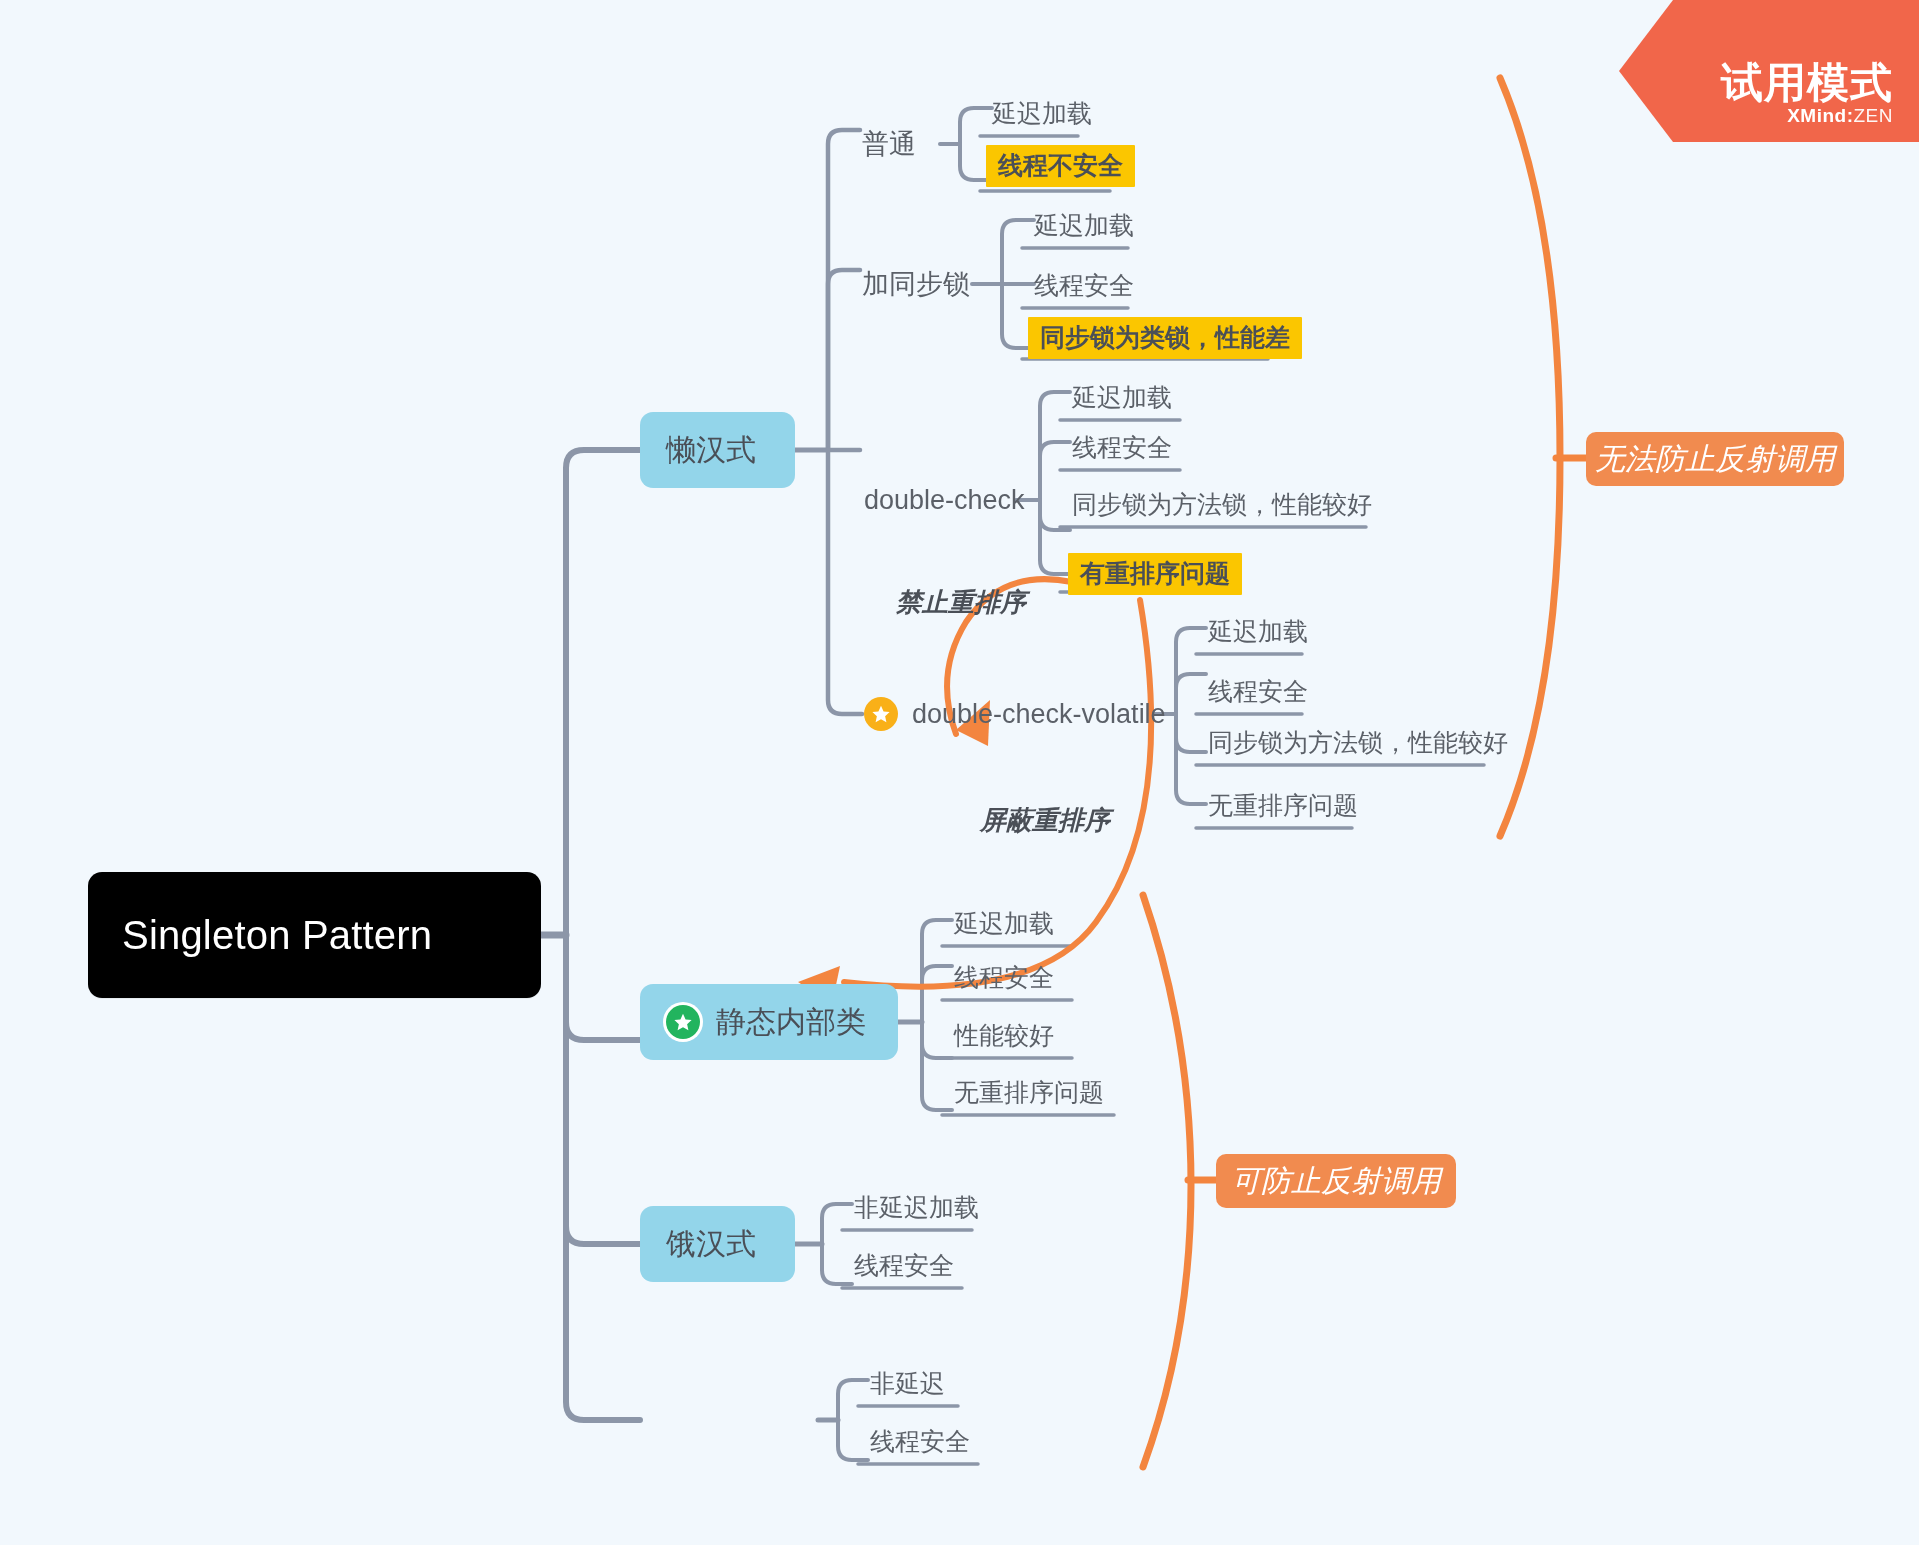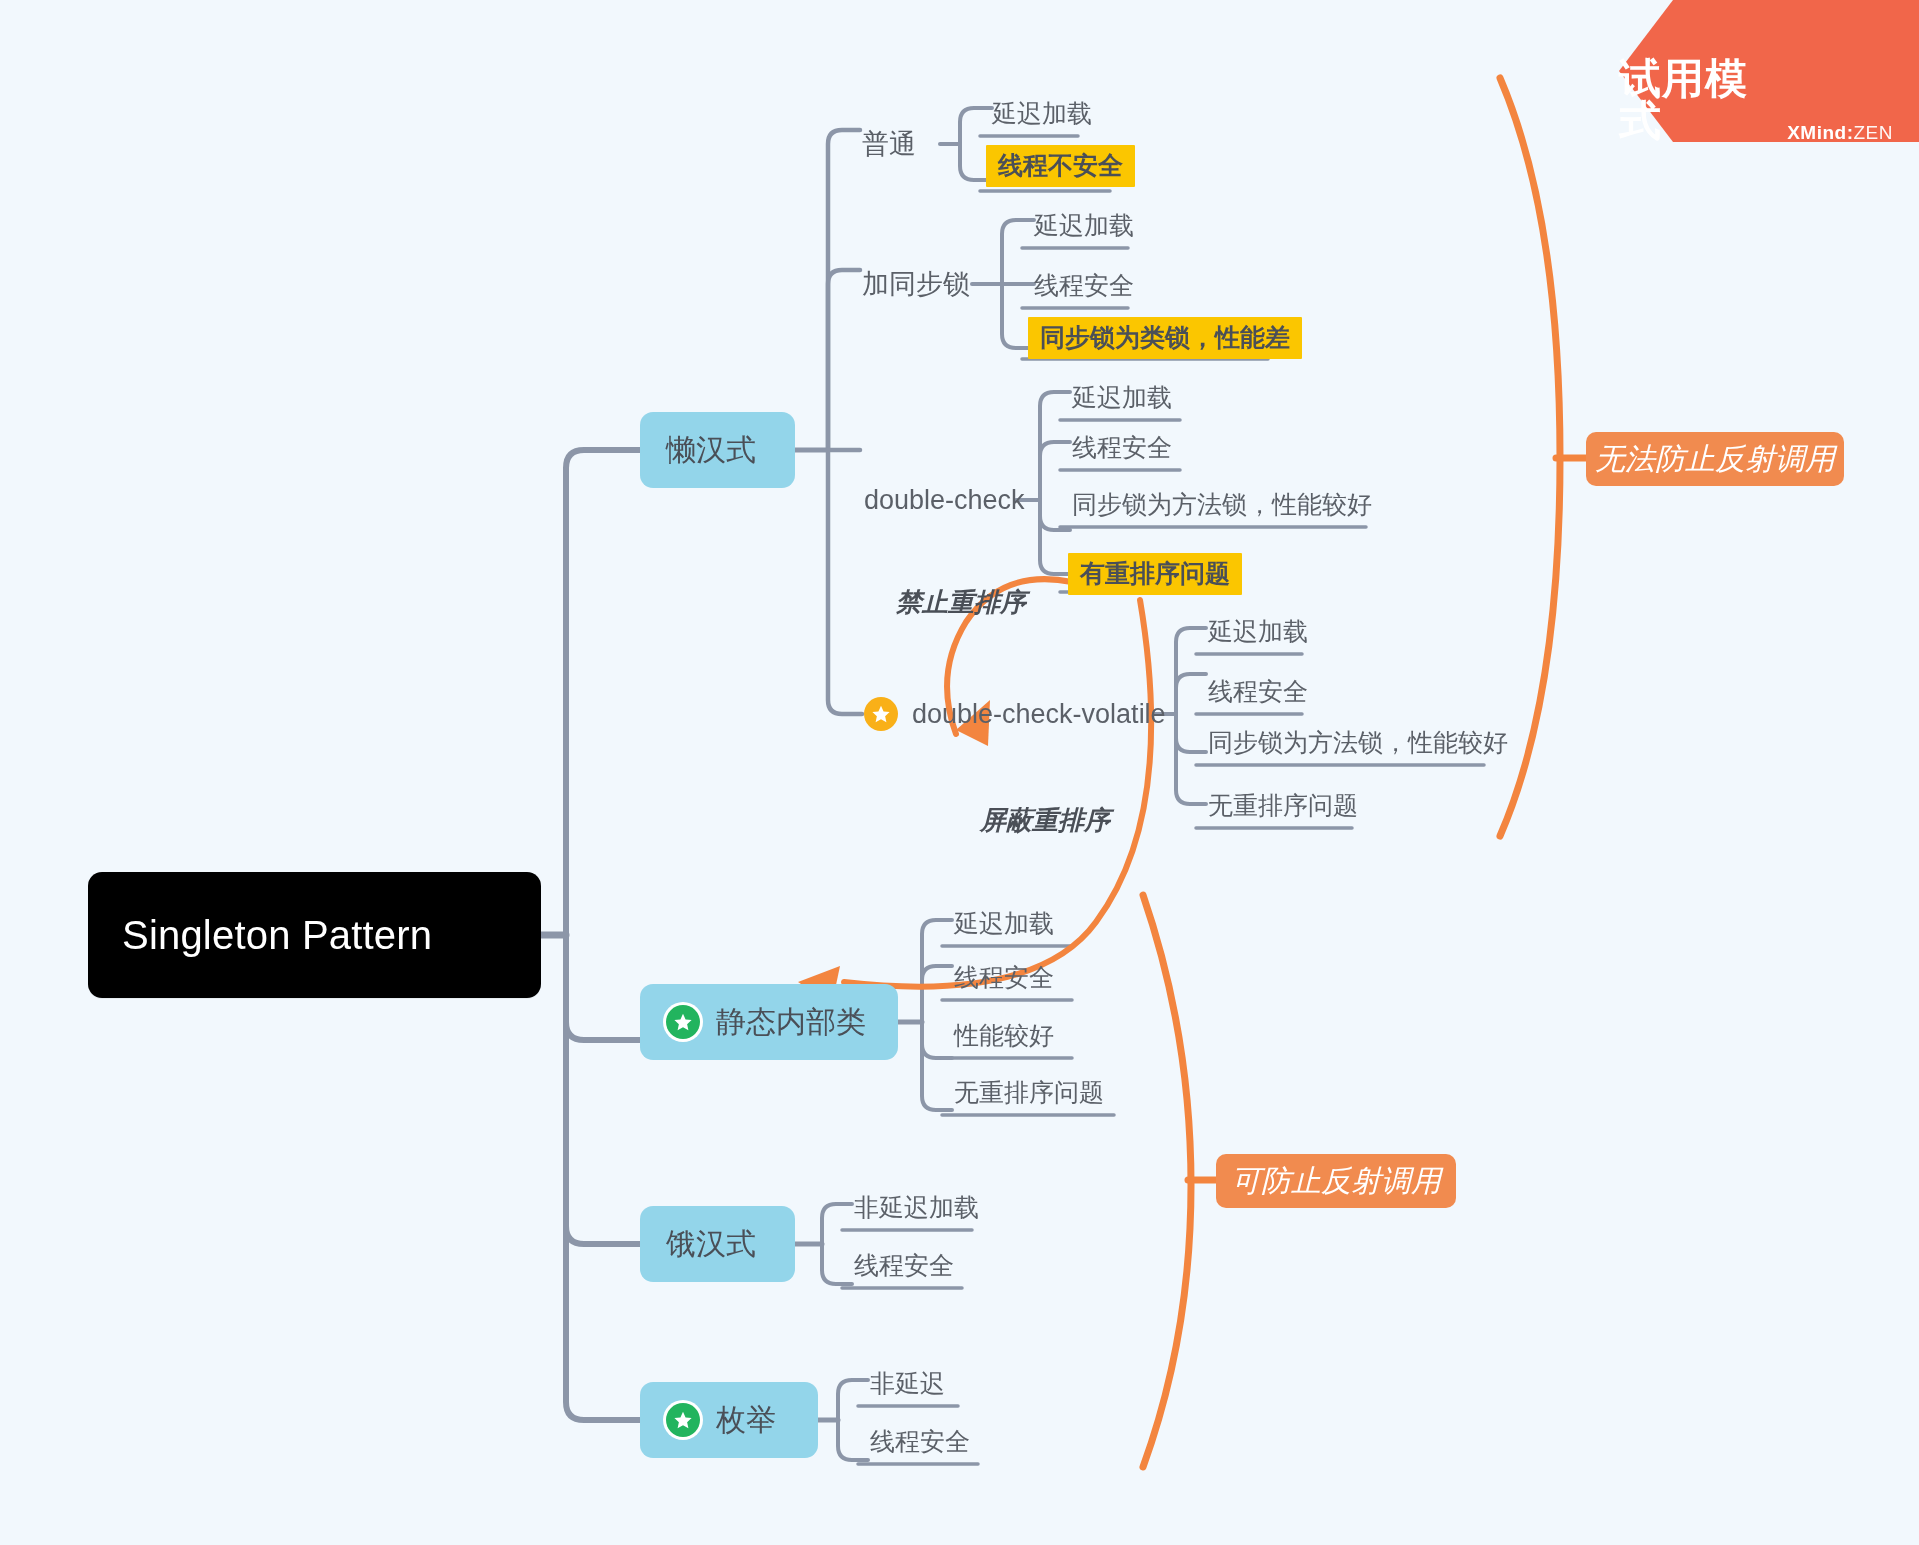--- a/index.html
+++ b/index.html
@@ -139,21 +139,21 @@
   #trial-ribbon .ribbon-shape {
     position: absolute;
     inset: 0;
     background: #f1664a;
     clip-path: polygon(18% 0%, 100% 0%, 100% 100%, 18% 100%, 0% 50%);
   }
   #trial-ribbon .ribbon-inner {
     position: absolute;
     inset: 0;
     display: flex;
-    flex-direction: row;
+    flex-direction: column;
     align-items: flex-end;
     justify-content: center;
     padding-right: 26px;
     gap: 2px;
     margin-top: 44px;
   }
   #trial-ribbon .trial-title {
     color: #ffffff;
     font-size: 42px;
     font-weight: 600;
@@ -360,28 +360,20 @@
   <div class="node topic-node" style="left:640px; top:1206px; width:155px; height:76px;">
     <span>饿汉式</span>
   </div>
   <div class="node leaf-node" style="left:846px; top:1186px; height:44px;">
     <span>非延迟加载</span>
   </div>
   <div class="node leaf-node" style="left:846px; top:1244px; height:44px;">
     <span>线程安全</span>
   </div>
 
-  <div class="node topic-node" style="left:640px; top:1382px; width:178px; height:76px;">
-    <span class="star-badge green">
-      <svg viewBox="0 0 24 24">
-          <polygon fill="#ffffff" points="12,3 14.8,9.2 21.4,9.9 16.5,14.4 17.9,21 12,17.6 6.1,21 7.5,14.4 2.6,9.9 9.2,9.2"></polygon>
-        </svg>
-    </span>
-    <span>枚举</span>
-  </div>
   <div class="node leaf-node" style="left:862px; top:1362px; height:44px;">
     <span>非延迟</span>
   </div>
   <div class="node leaf-node" style="left:862px; top:1420px; height:44px;">
     <span>线程安全</span>
   </div>
 
   <div class="node rel-label" style="left:896px; top:562px; height:40px;margin-top:20px;">
     <span>禁止重排序</span>
   </div>

